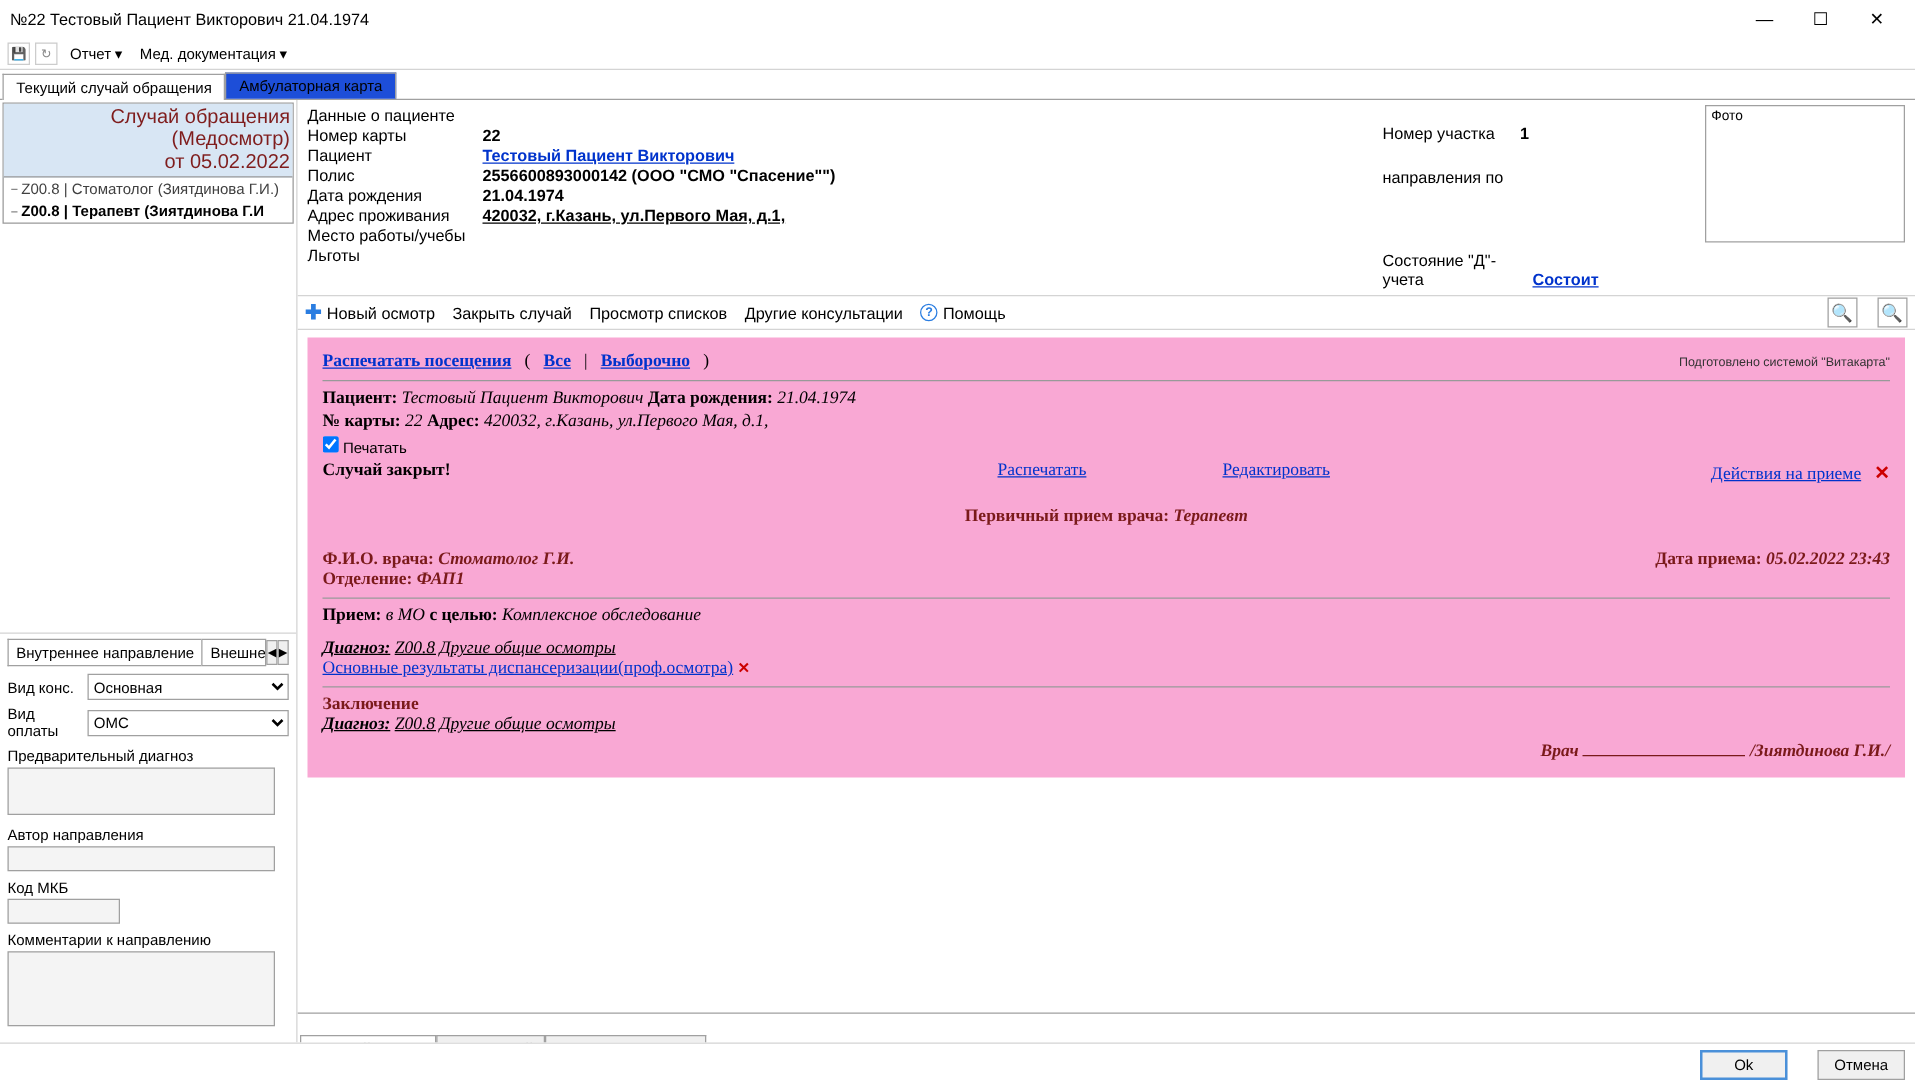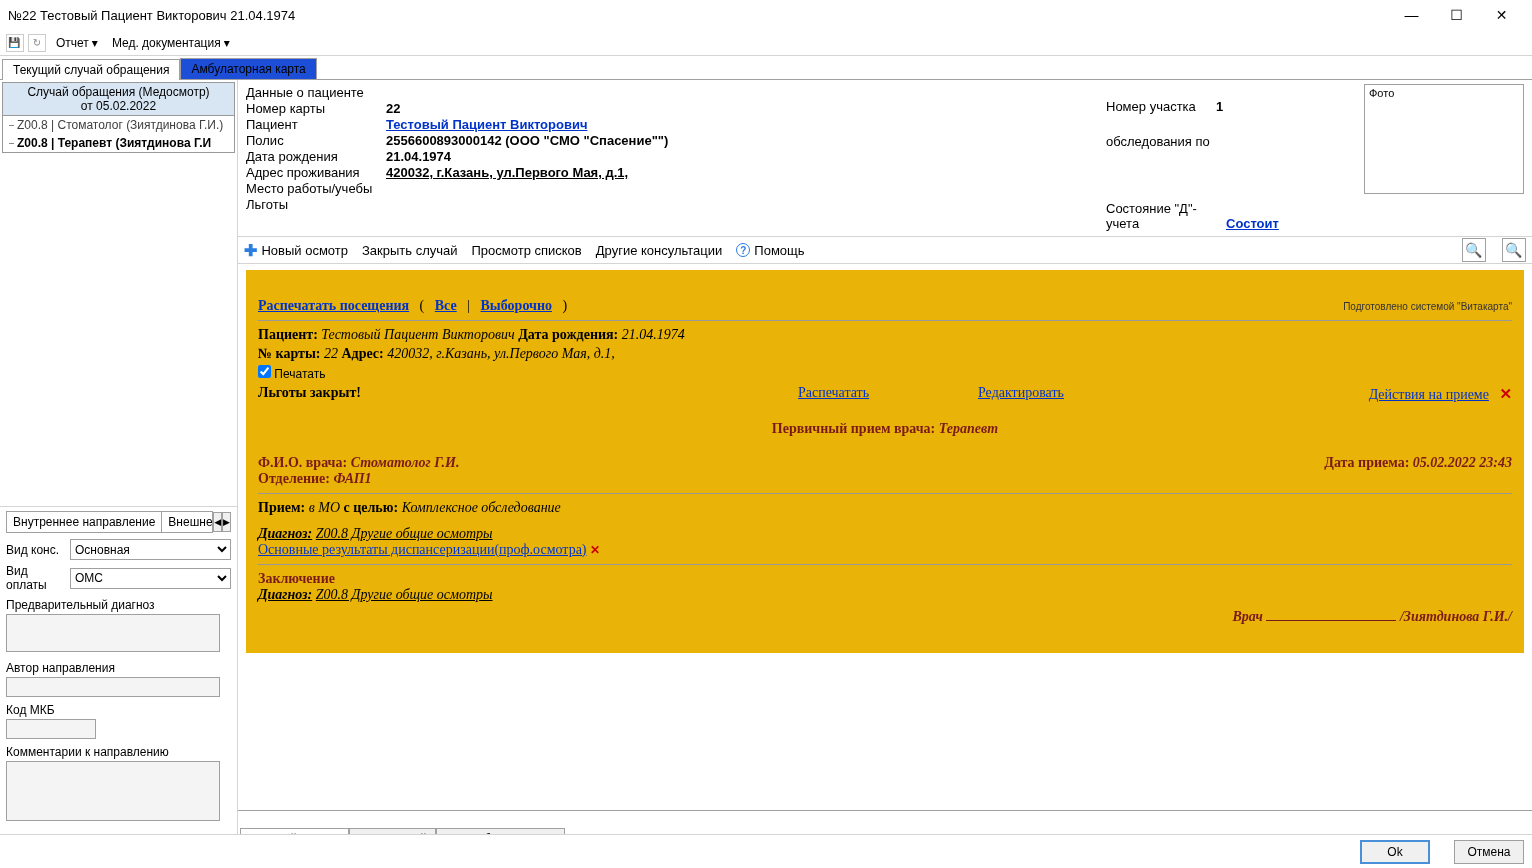--- a/index.html
+++ b/index.html
@@ -9,21 +9,21 @@
 .titlebar .btn { width: 45px; height: 28px; display: flex; align-items: center; justify-content: center; font-size: 14px; }
 .menubar { height: 26px; display: flex; align-items: center; padding: 0 6px; border-bottom: 1px solid #d4d4d4; gap: 2px; }
 .menubar .ic { width: 18px; height: 18px; display: inline-flex; align-items: center; justify-content: center; border: 1px solid #ccc; font-size: 10px; color: #888; margin-right: 2px; }
 .menubar .mitem { padding: 2px 6px; display: inline-flex; align-items: center; gap: 3px; }
 .tabstrip { height: 24px; display: flex; align-items: flex-end; border-bottom: 1px solid #a0a0a0; padding-left: 2px; }
 .tabstrip .tab { padding: 3px 10px; border: 1px solid #a0a0a0; border-bottom: none; background: #1d4ed8; margin-right: 0; font-size: 12px; }
 .tabstrip .tab.active { background: #fff; position: relative; top: 1px; }
 .main { flex: 1; display: flex; overflow: hidden; }
 .leftcol { width: 238px; display: flex; flex-direction: column; border-right: 1px solid #d4d4d4; }
 .casebox { border: 1px solid #999; margin: 2px; }
-.casehdr { background: #d8e6f4; color: #000000; text-align: center; padding: 2px; border-bottom: 1px solid #999; font-size: 12px; }
+.casehdr { background: #d8e6f4; color: #7f1d1d; text-align: right; padding: 2px; border-bottom: 1px solid #999; font-size: 16px; }
 .treeitem { padding: 2px 6px 2px 14px; font-size: 12px; position: relative; }
 .treeitem::before { content: ''; position: absolute; left: 6px; top: 50%; width: 5px; height: 1px; background: #888; }
 .treeitem.green { color: #404040; }
 .treeitem.bold { font-weight: bold; }
 .leftspacer { flex: 1; }
 .refpanel { padding: 4px 6px; border-top: 1px solid #d4d4d4; }
 .subtabs { display: flex; align-items: center; margin-bottom: 6px; }
 .subtabs .st { padding: 3px 6px; border: 1px solid #a0a0a0; background: #fff; font-size: 12px; white-space: nowrap; }
 .subtabs .st.first { border-right: none; }
 .subtabs .nav { width: 14px; height: 20px; border: 1px solid #a0a0a0; background: #f0f0f0; display: flex; align-items: center; justify-content: center; font-size: 9px; }
@@ -48,21 +48,21 @@
 .prow .v.bold { font-weight: bold; }
 .prow .v.link { color: #0033cc; text-decoration: underline; font-weight: bold; }
 .prow .v.u { text-decoration: underline; font-weight: bold; }
 .toolbar2 { height: 28px; border-top: 1px solid #d4d4d4; border-bottom: 1px solid #d4d4d4; display: flex; align-items: center; padding: 0 6px; gap: 14px; }
 .toolbar2 .tbtn { display: inline-flex; align-items: center; gap: 4px; font-size: 13px; }
 .toolbar2 .plus { color: #2a7de1; font-weight: bold; font-size: 16px; }
 .toolbar2 .q { display:inline-flex; width:14px; height:14px; border:1px solid #2a7de1; border-radius:50%; align-items:center; justify-content:center; color:#2a7de1; font-size:10px; font-weight:bold; }
 .toolbar2 .grow { flex: 1; }
 .toolbar2 .zoom { width: 24px; height: 24px; border: 1px solid #a0a0a0; display: inline-flex; align-items: center; justify-content: center; margin-left: 2px; font-size: 14px; }
 .docarea { flex: 1; overflow-y: scroll; padding: 0; }
-.doc { background: #eab308; margin: 6px 8px; padding: 28px 12px; font-family: Georgia, "Times New Roman", serif; font-size: 14px; }
+.doc { background: #f9a8d4; margin: 6px 8px; padding: 12px 12px; font-family: Georgia, "Times New Roman", serif; font-size: 14px; }
 .doc a { color: #0033cc; text-decoration: underline; }
 .doc .maroon { color: #7a1a1a; }
 .doc .printhdr { display: flex; align-items: center; }
 .doc .printhdr .sp { flex: 1; }
 .doc .sysnote { font-size: 10px; font-family: "Segoe UI", sans-serif; color: #333; }
 .doc hr { border: none; border-top: 1px solid #999; margin: 6px 0; }
 .doc .patline { margin: 3px 0; }
 .doc .b { font-weight: bold; }
 .doc .i { font-style: italic; }
 .doc .chk { font-family: "Segoe UI", sans-serif; font-size: 12px; }
@@ -190,21 +190,21 @@
             <span class="k">Льготы</span>
           </div>
       </div>
       <div class="patmid">
         <div class="prow">
             <span class="k" style="width:110px">Номер участка</span>
             <span class="v bold">1</span>
           </div>
         <div style="height:18px"></div>
         <div class="prow">
-            <span>обследования по</span>
+            <span>направления по</span>
           </div>
         <div style="height:50px"></div>
         <div class="prow">
             <span style="width:120px;display:inline-block">Состояние "Д"-учета</span>
             <a href="#" class="v link" style="font-weight:bold">Состоит</a>
           </div>
       </div>
       <div class="patphoto">
         <div class="photobox"><span>Фото</span></div>
       </div>
@@ -249,21 +249,21 @@
           <span class="i">21.04.1974</span>
         </div>
         <div class="patline">
           <span class="b">№ карты:</span>
           <span class="i">22</span>
           <span class="b">Адрес:</span>
           <span class="i">420032, г.Казань, ул.Первого Мая, д.1,</span>
         </div>
         <div class="chk"><label><input type="checkbox" checked="" style=""> <span>Печатать</span></label></div>
         <div class="row3" style="margin-top:4px">
-          <span class="c1 b">Льготы закрыт!</span>
+          <span class="c1 b">Случай закрыт!</span>
           <span class="c2"><a href="#">Распечатать</a></span>
           <span class="c3"><a href="#">Редактировать</a></span>
           <span class="c4"><a href="#">Действия на приеме</a>&nbsp;&nbsp;&nbsp;<span class="xdel">✕</span></span>
         </div>
         <div class="center maroon b" style="margin:18px 0">
           <span>Первичный прием врача:</span>
           <span class="i">Терапевт</span>
         </div>
         <div class="twocol">
           <div class="l">

